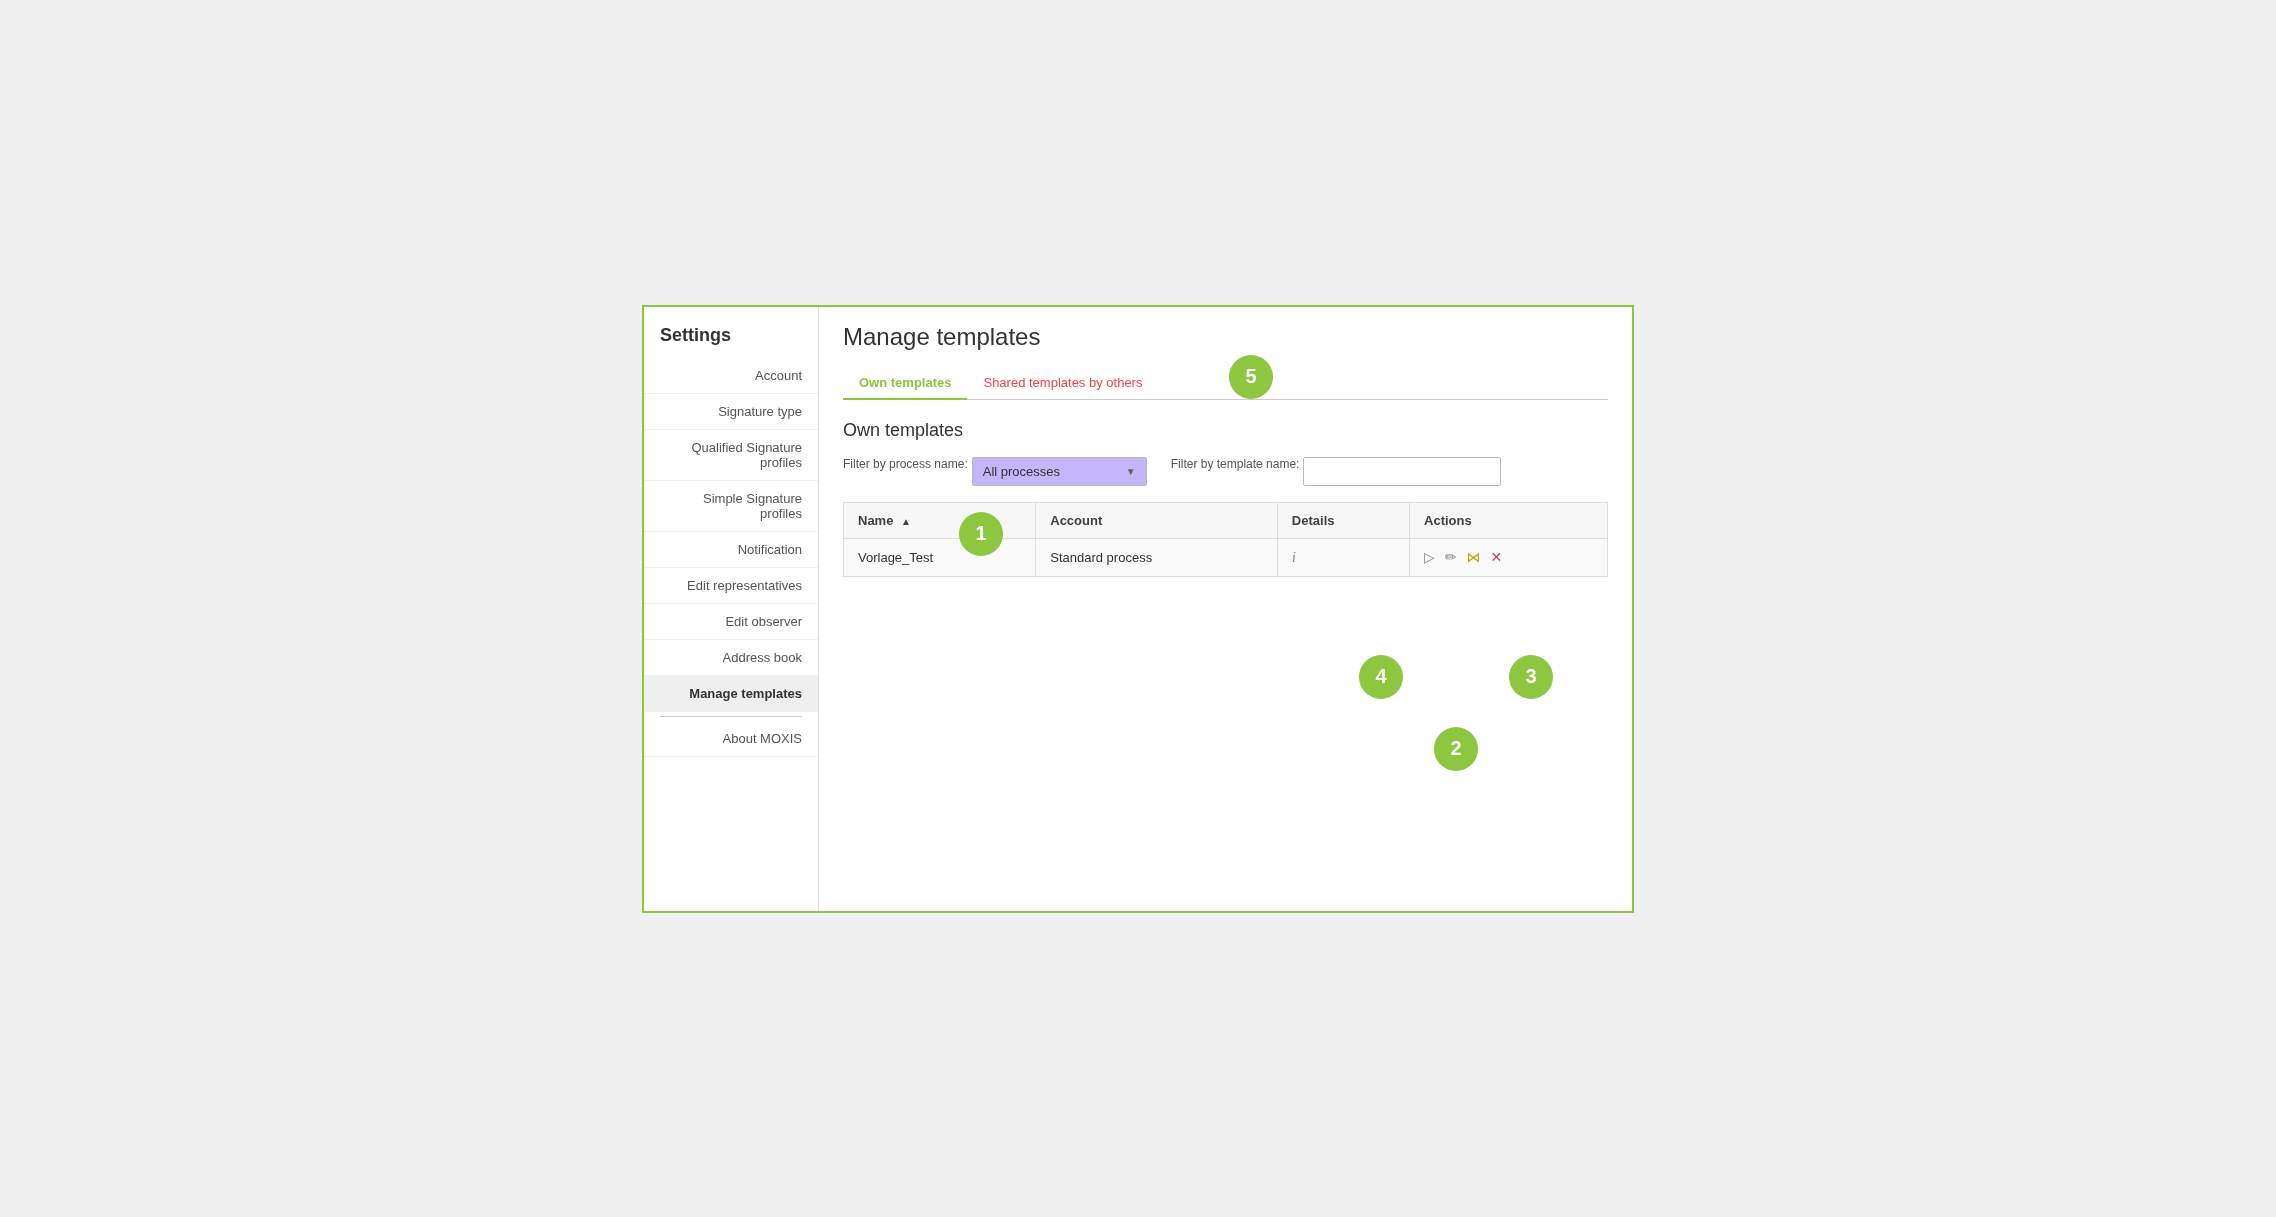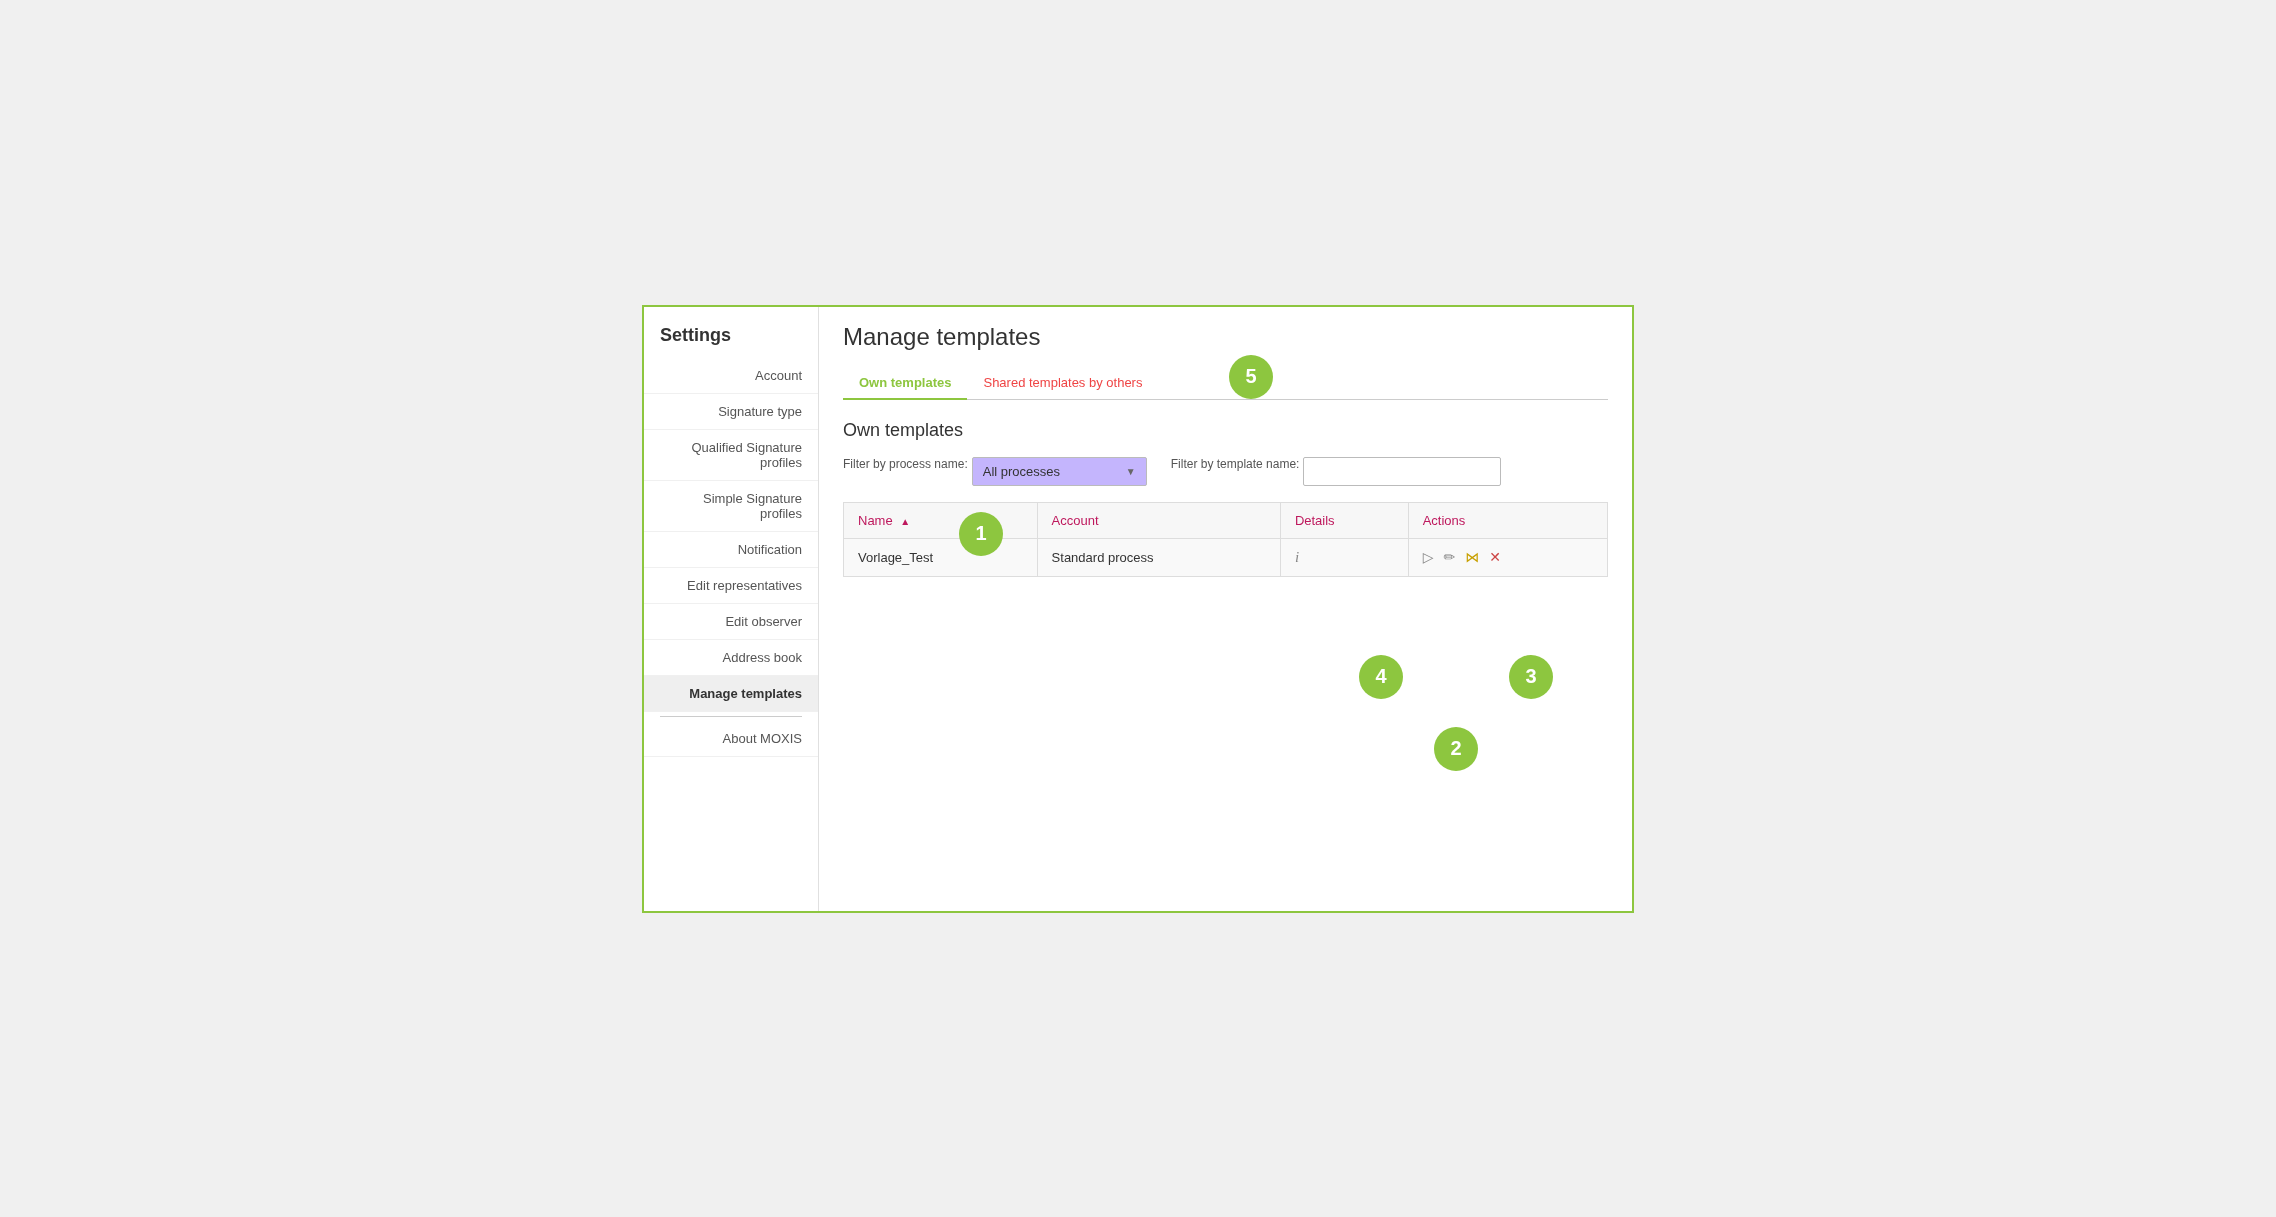--- a/index.html
+++ b/index.html
@@ -136,22 +136,22 @@
     .template-table {
       width: 100%;
       border-collapse: collapse;
       border: 1px solid #ddd;
       font-size: 13px;
     }
     .template-table th {
       background: #f7f7f7;
       text-align: left;
       padding: 10px 14px;
-      font-weight: normal;
-      color: #be185d;
+      font-weight: bold;
+      color: #404040;
       border-bottom: 1px solid #ddd;
       border-right: 1px solid #ddd;
     }
     .template-table th.sortable {
       cursor: pointer;
     }
     .sort-arrow {
       margin-left: 4px;
       font-size: 10px;
     }

